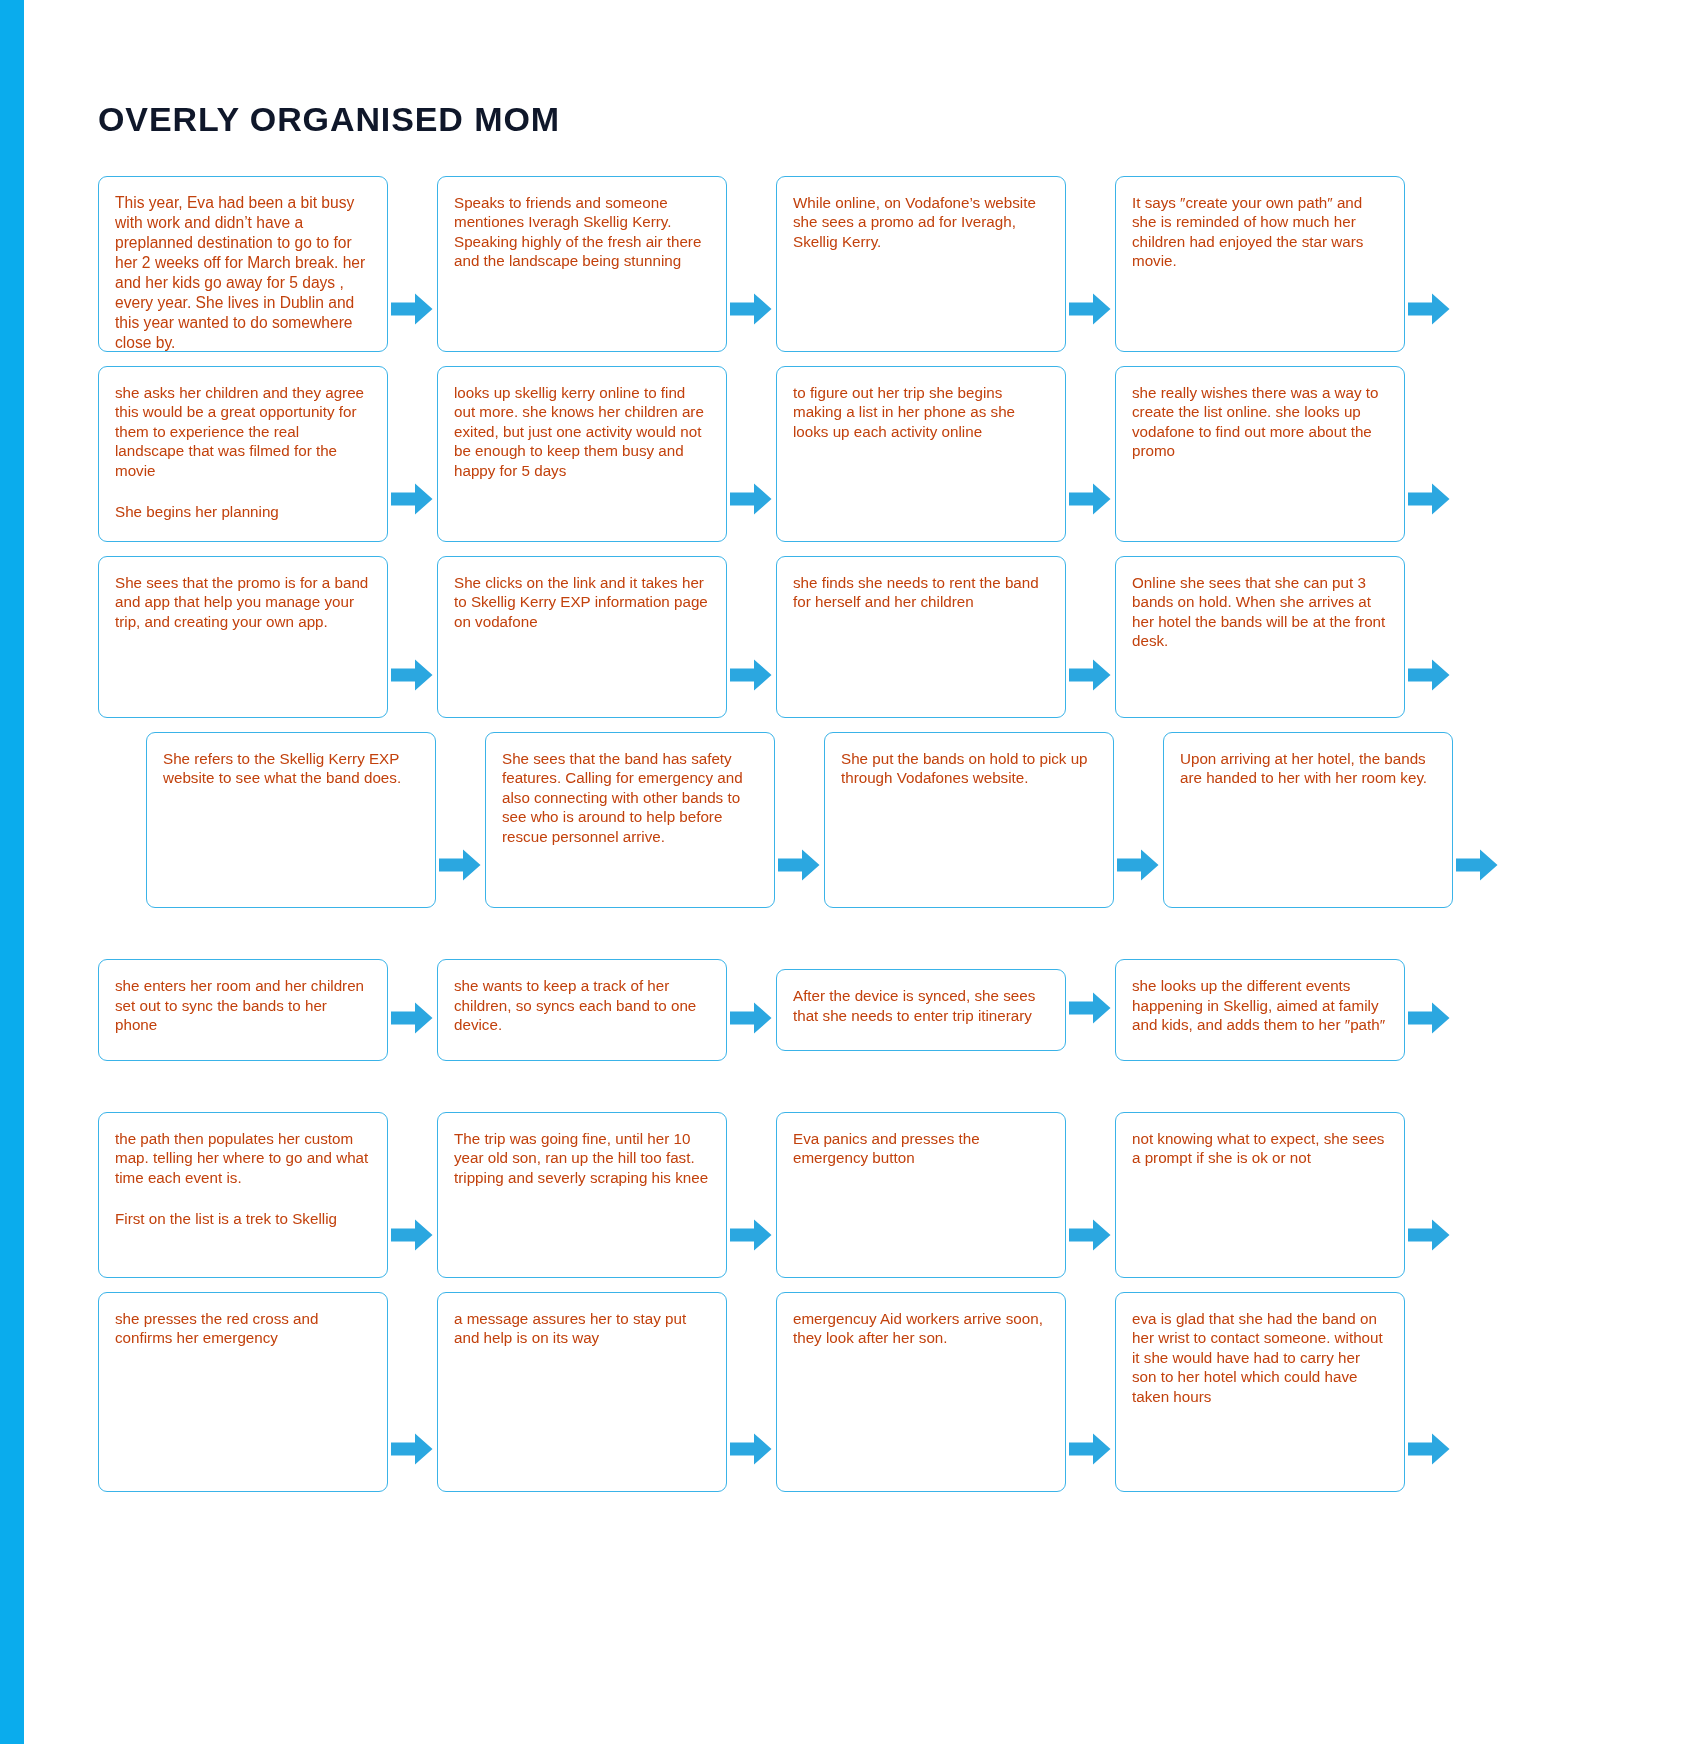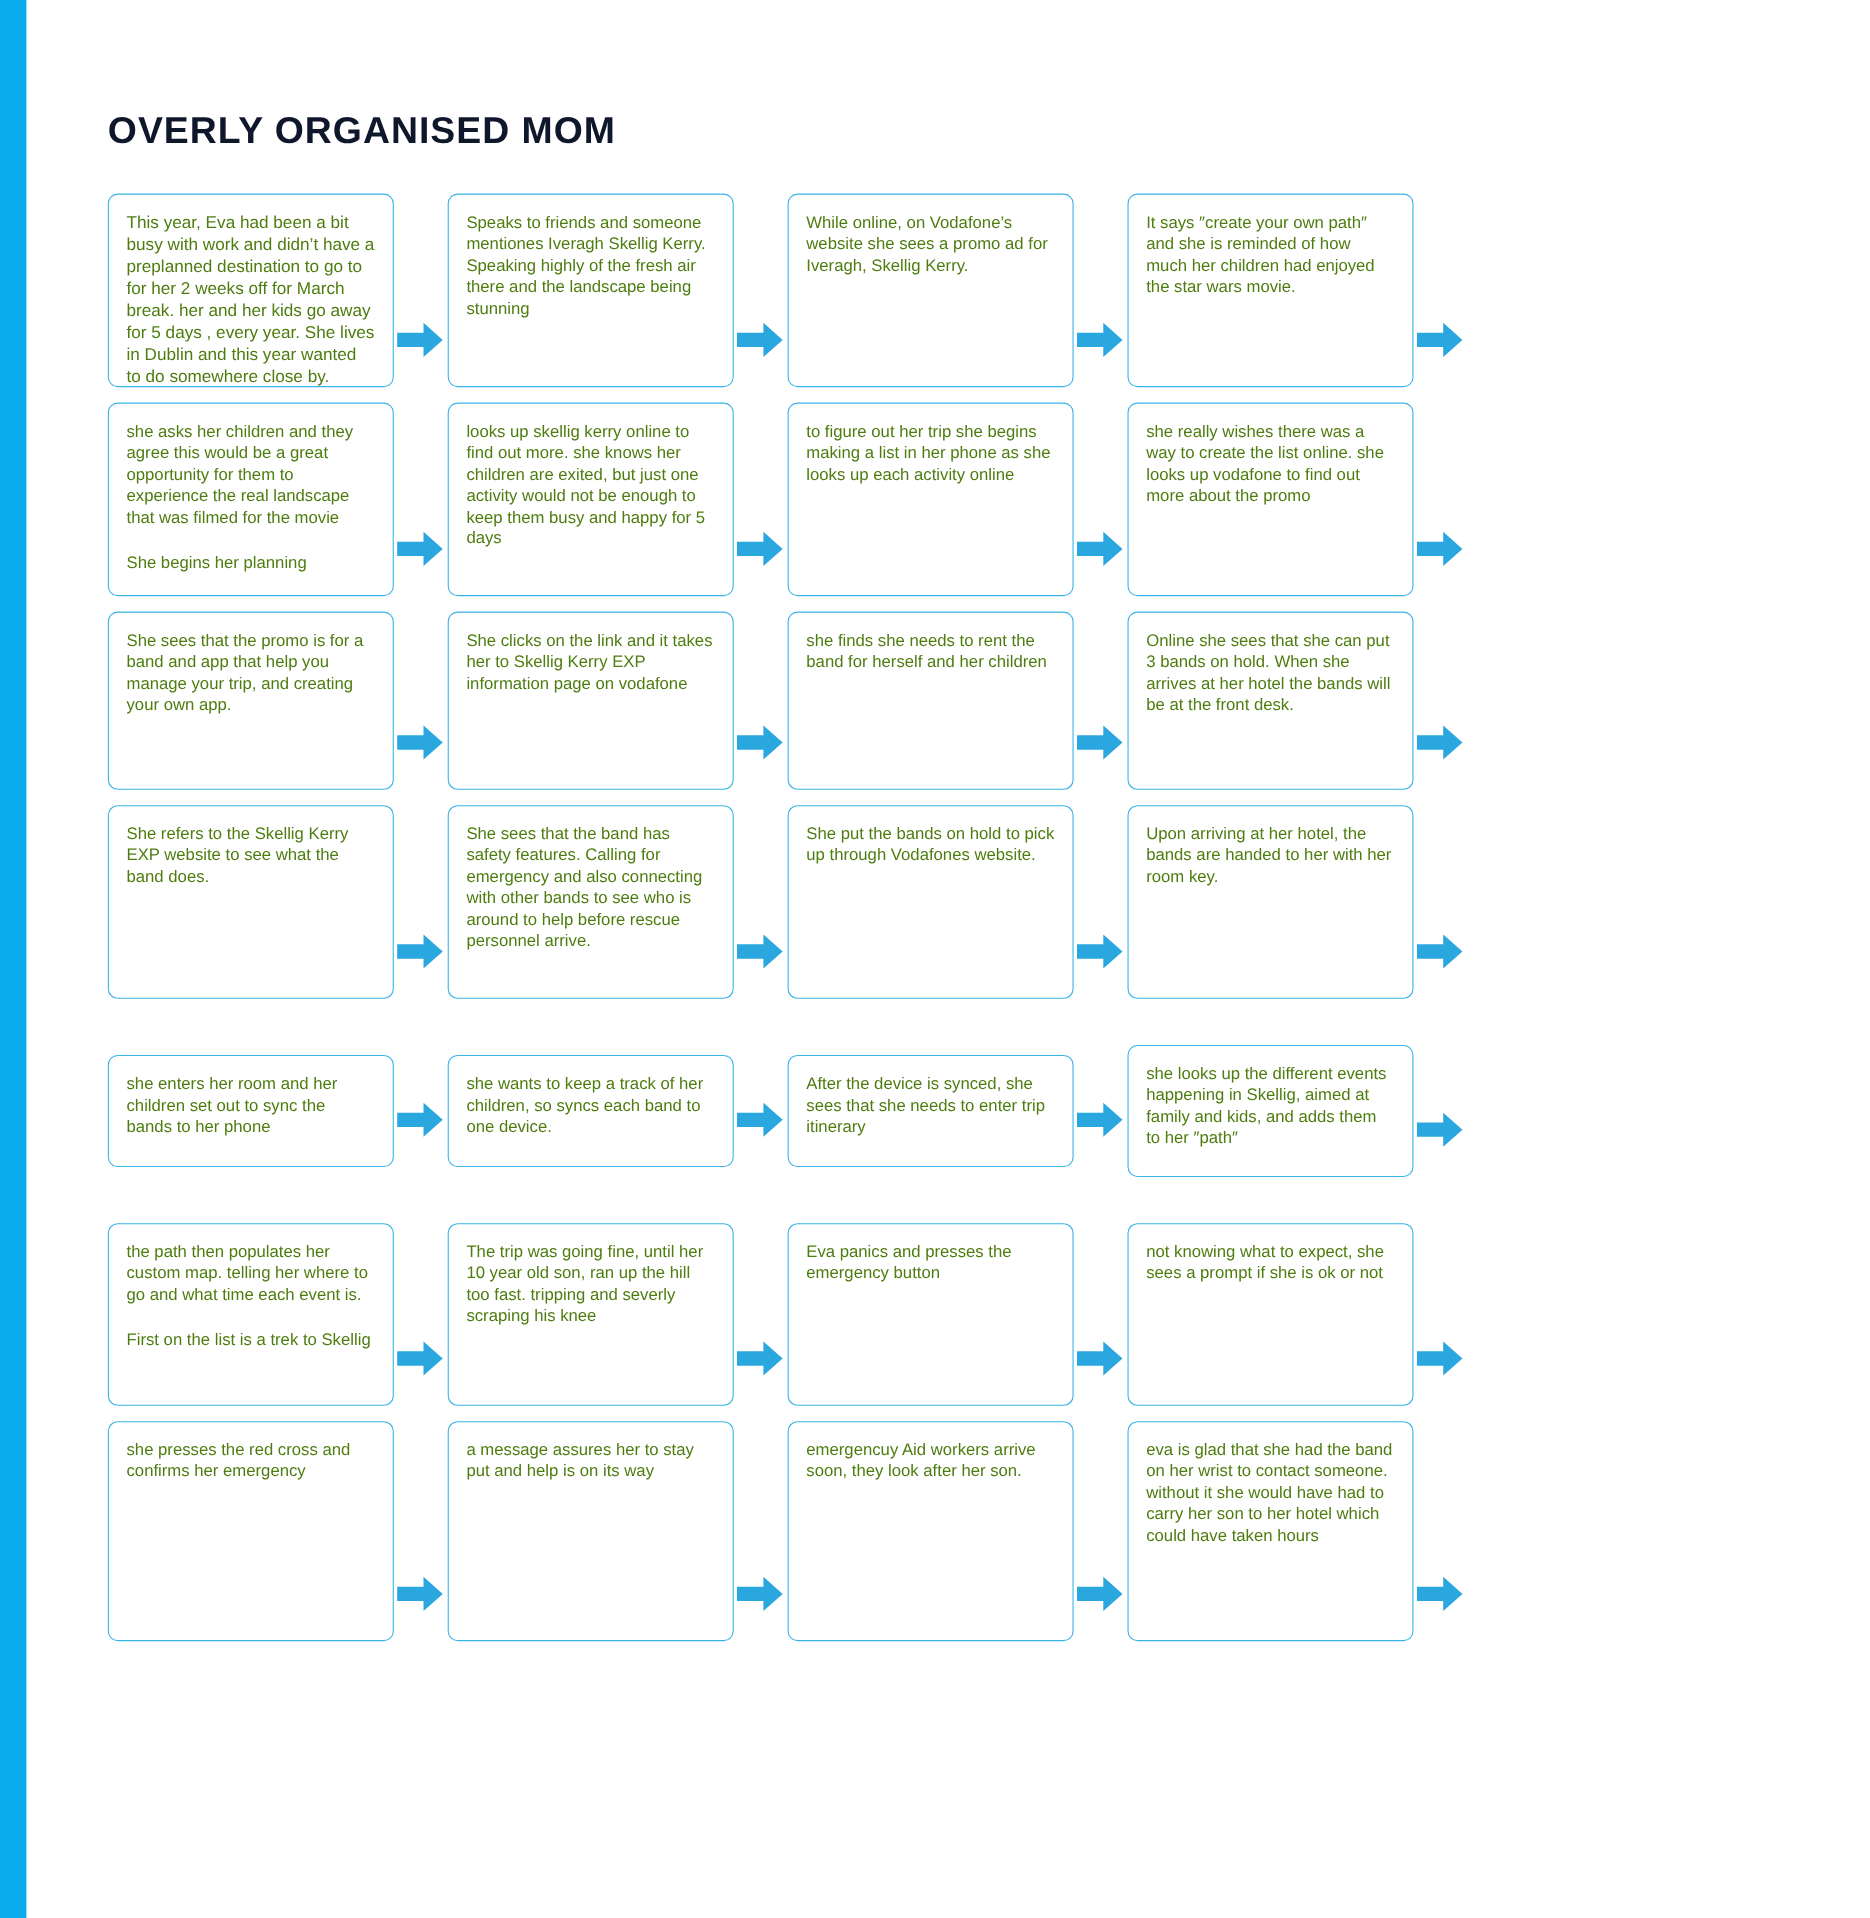--- a/index.html
+++ b/index.html
@@ -62,28 +62,28 @@
 
   .cell {
     position: relative;
     display: flex;
     flex-direction: row;
     align-items: stretch;
   }
 
   .box {
     box-sizing: border-box;
-    width: 260px;
+    width: 290px;
     border: 1.6px solid #3ab3e8;
     border-radius: 9px;
     background: #ffffff;
     padding: 16px 16px 25px 16px;
     font-size: 15.2px;
     line-height: 1.28;
-    color: #4d7c0f;
+    color: #c2410c;
     overflow: hidden;
   }
 
   .box p {
     margin: 0;
   }
   .box p + p {
     margin-top: 22px;
   }
 
@@ -271,21 +271,21 @@
           </div>
           <div class="gap trailing">
             <div class="arrow">
               <svg viewBox="0 0 42 34" xmlns="http://www.w3.org/2000/svg" aria-hidden="true">
                 <path d="M0 10.5 H24 V1.5 L41.5 17 L24 32.5 V23.5 H0 Z" fill="#2ba7e0"></path>
               </svg>
             </div>
           </div>
         </div>
       </div>
-      <div class="row" style="height: 176px; margin-bottom: 14px;">
+      <div class="row" style="height: 176px; margin-bottom: 14px; margin-left: 48px;">
         <div class="cell">
           <div class="box">
             <p>She refers to the Skellig Kerry EXP website to see what the band does.</p>
           </div>
           <div class="gap">
             <div class="arrow">
               <svg viewBox="0 0 42 34" xmlns="http://www.w3.org/2000/svg" aria-hidden="true">
                 <path d="M0 10.5 H24 V1.5 L41.5 17 L24 32.5 V23.5 H0 Z" fill="#2ba7e0"></path>
               </svg>
             </div>

